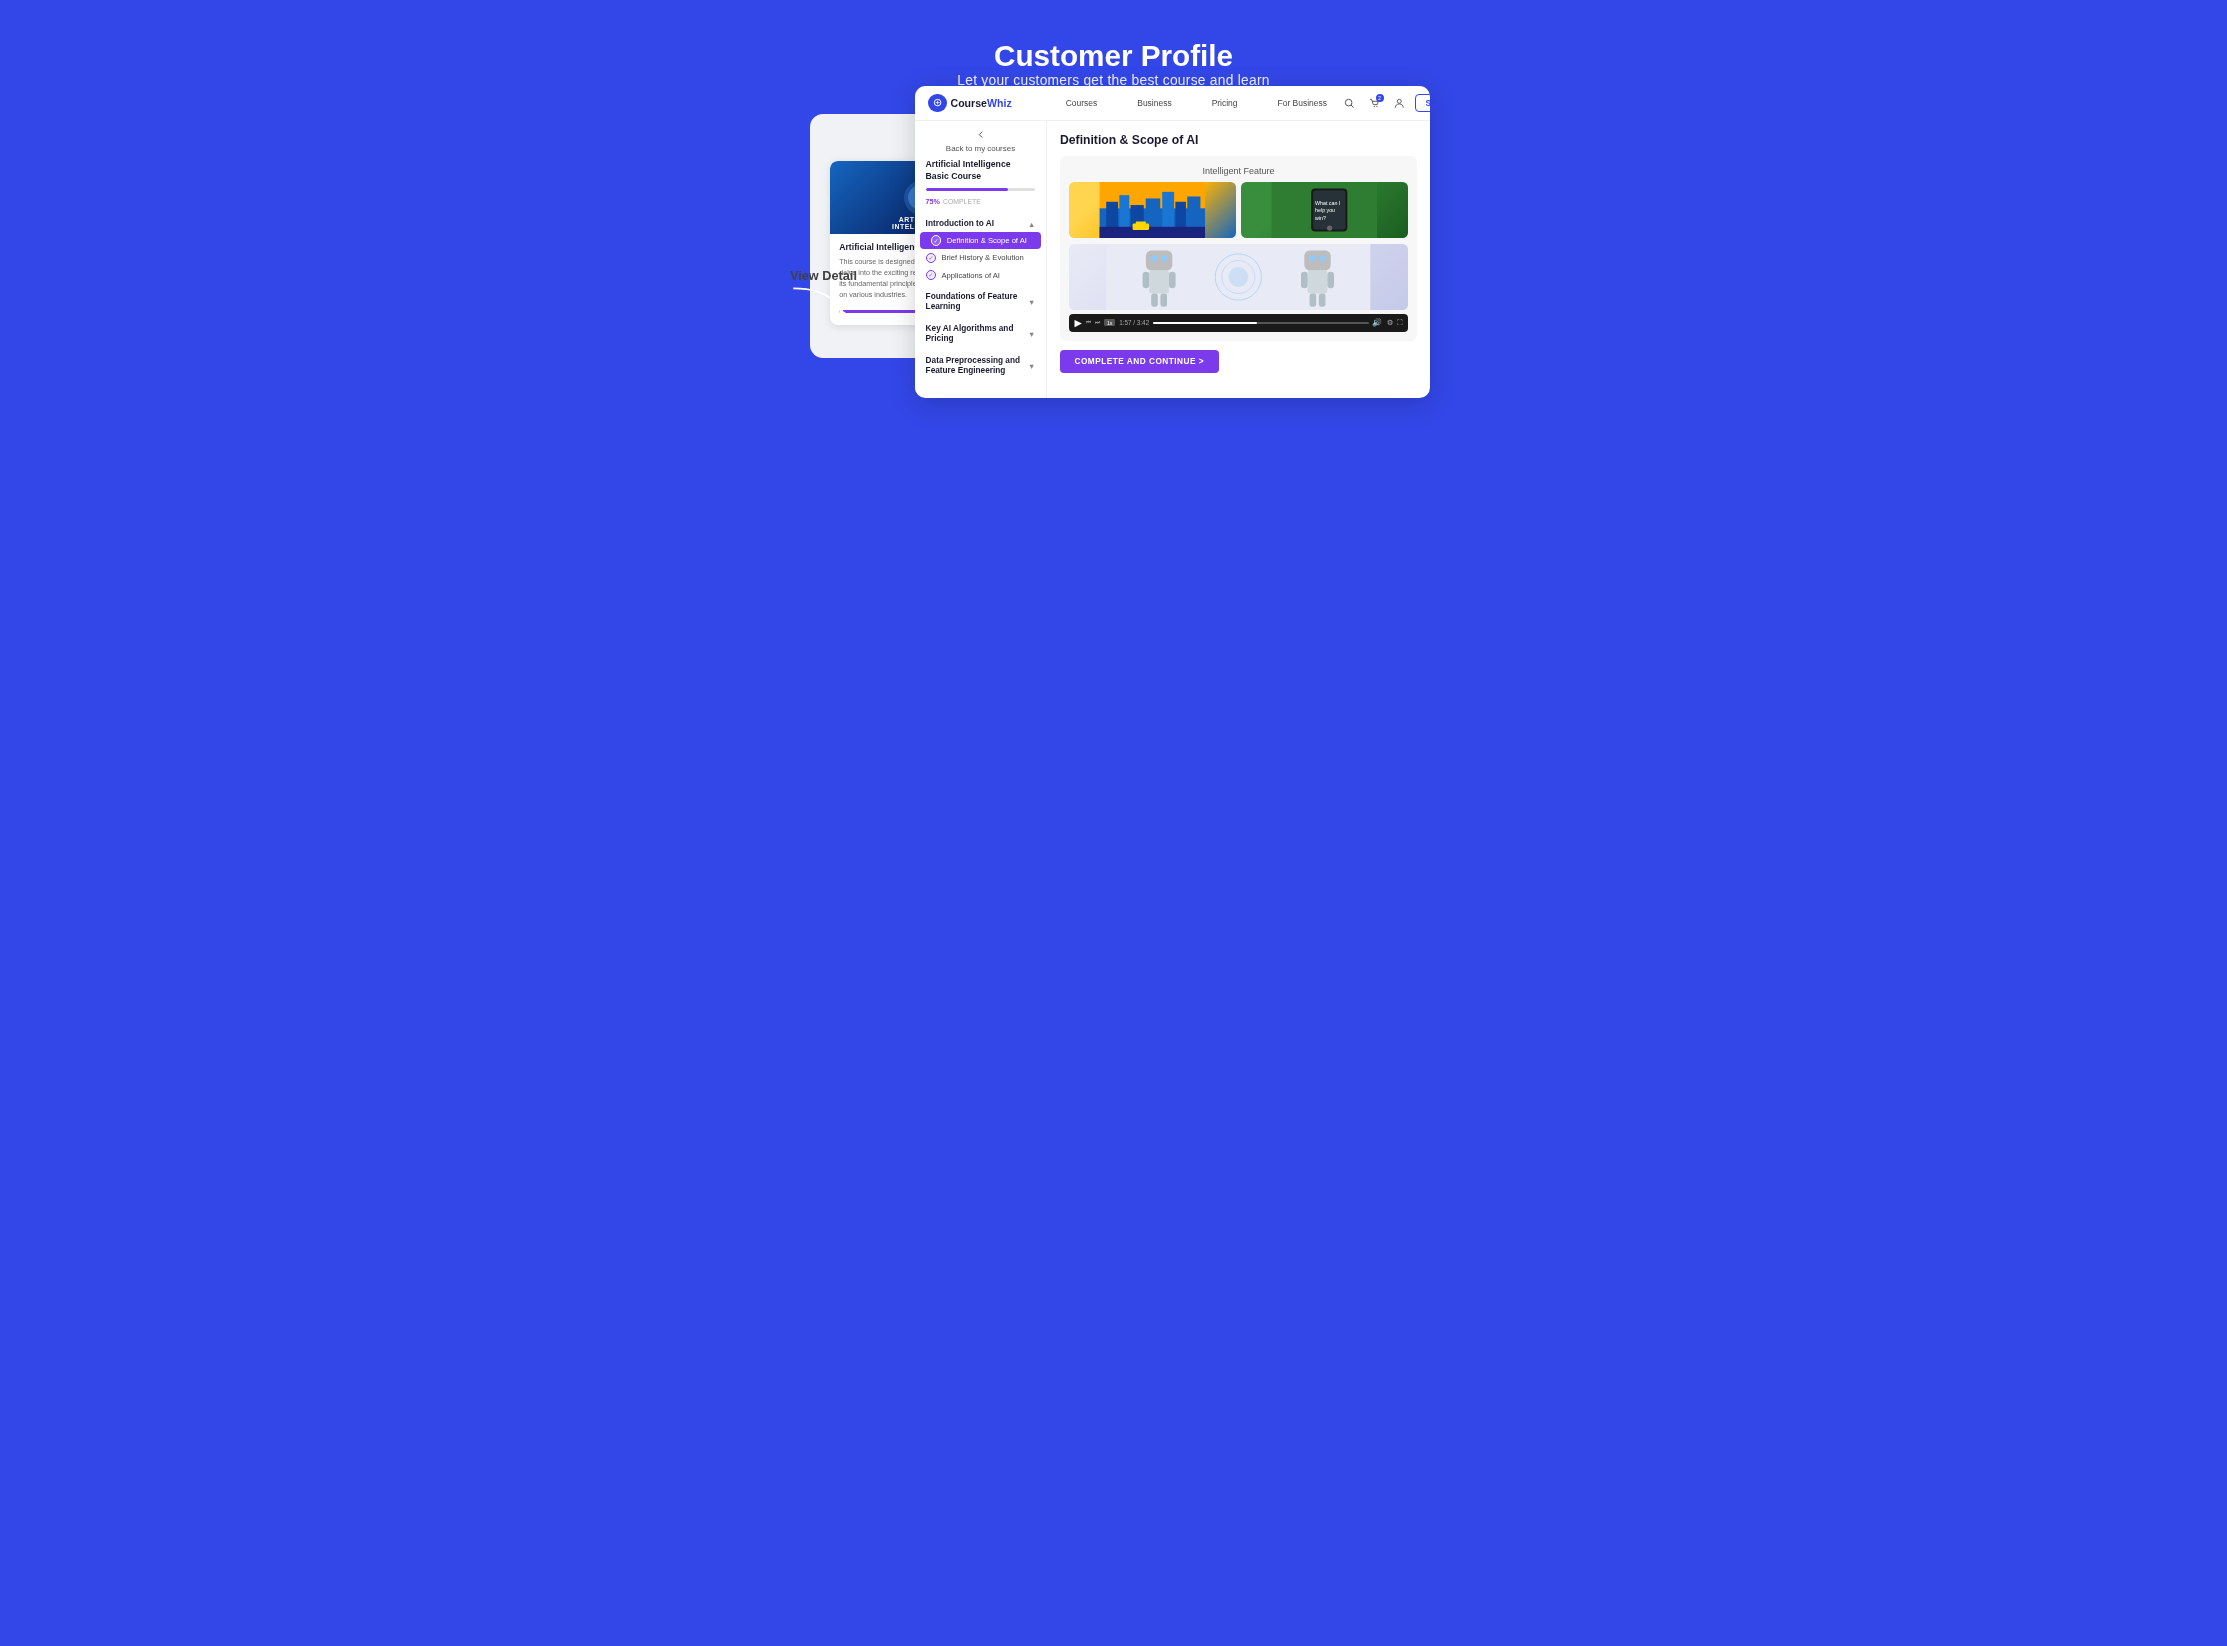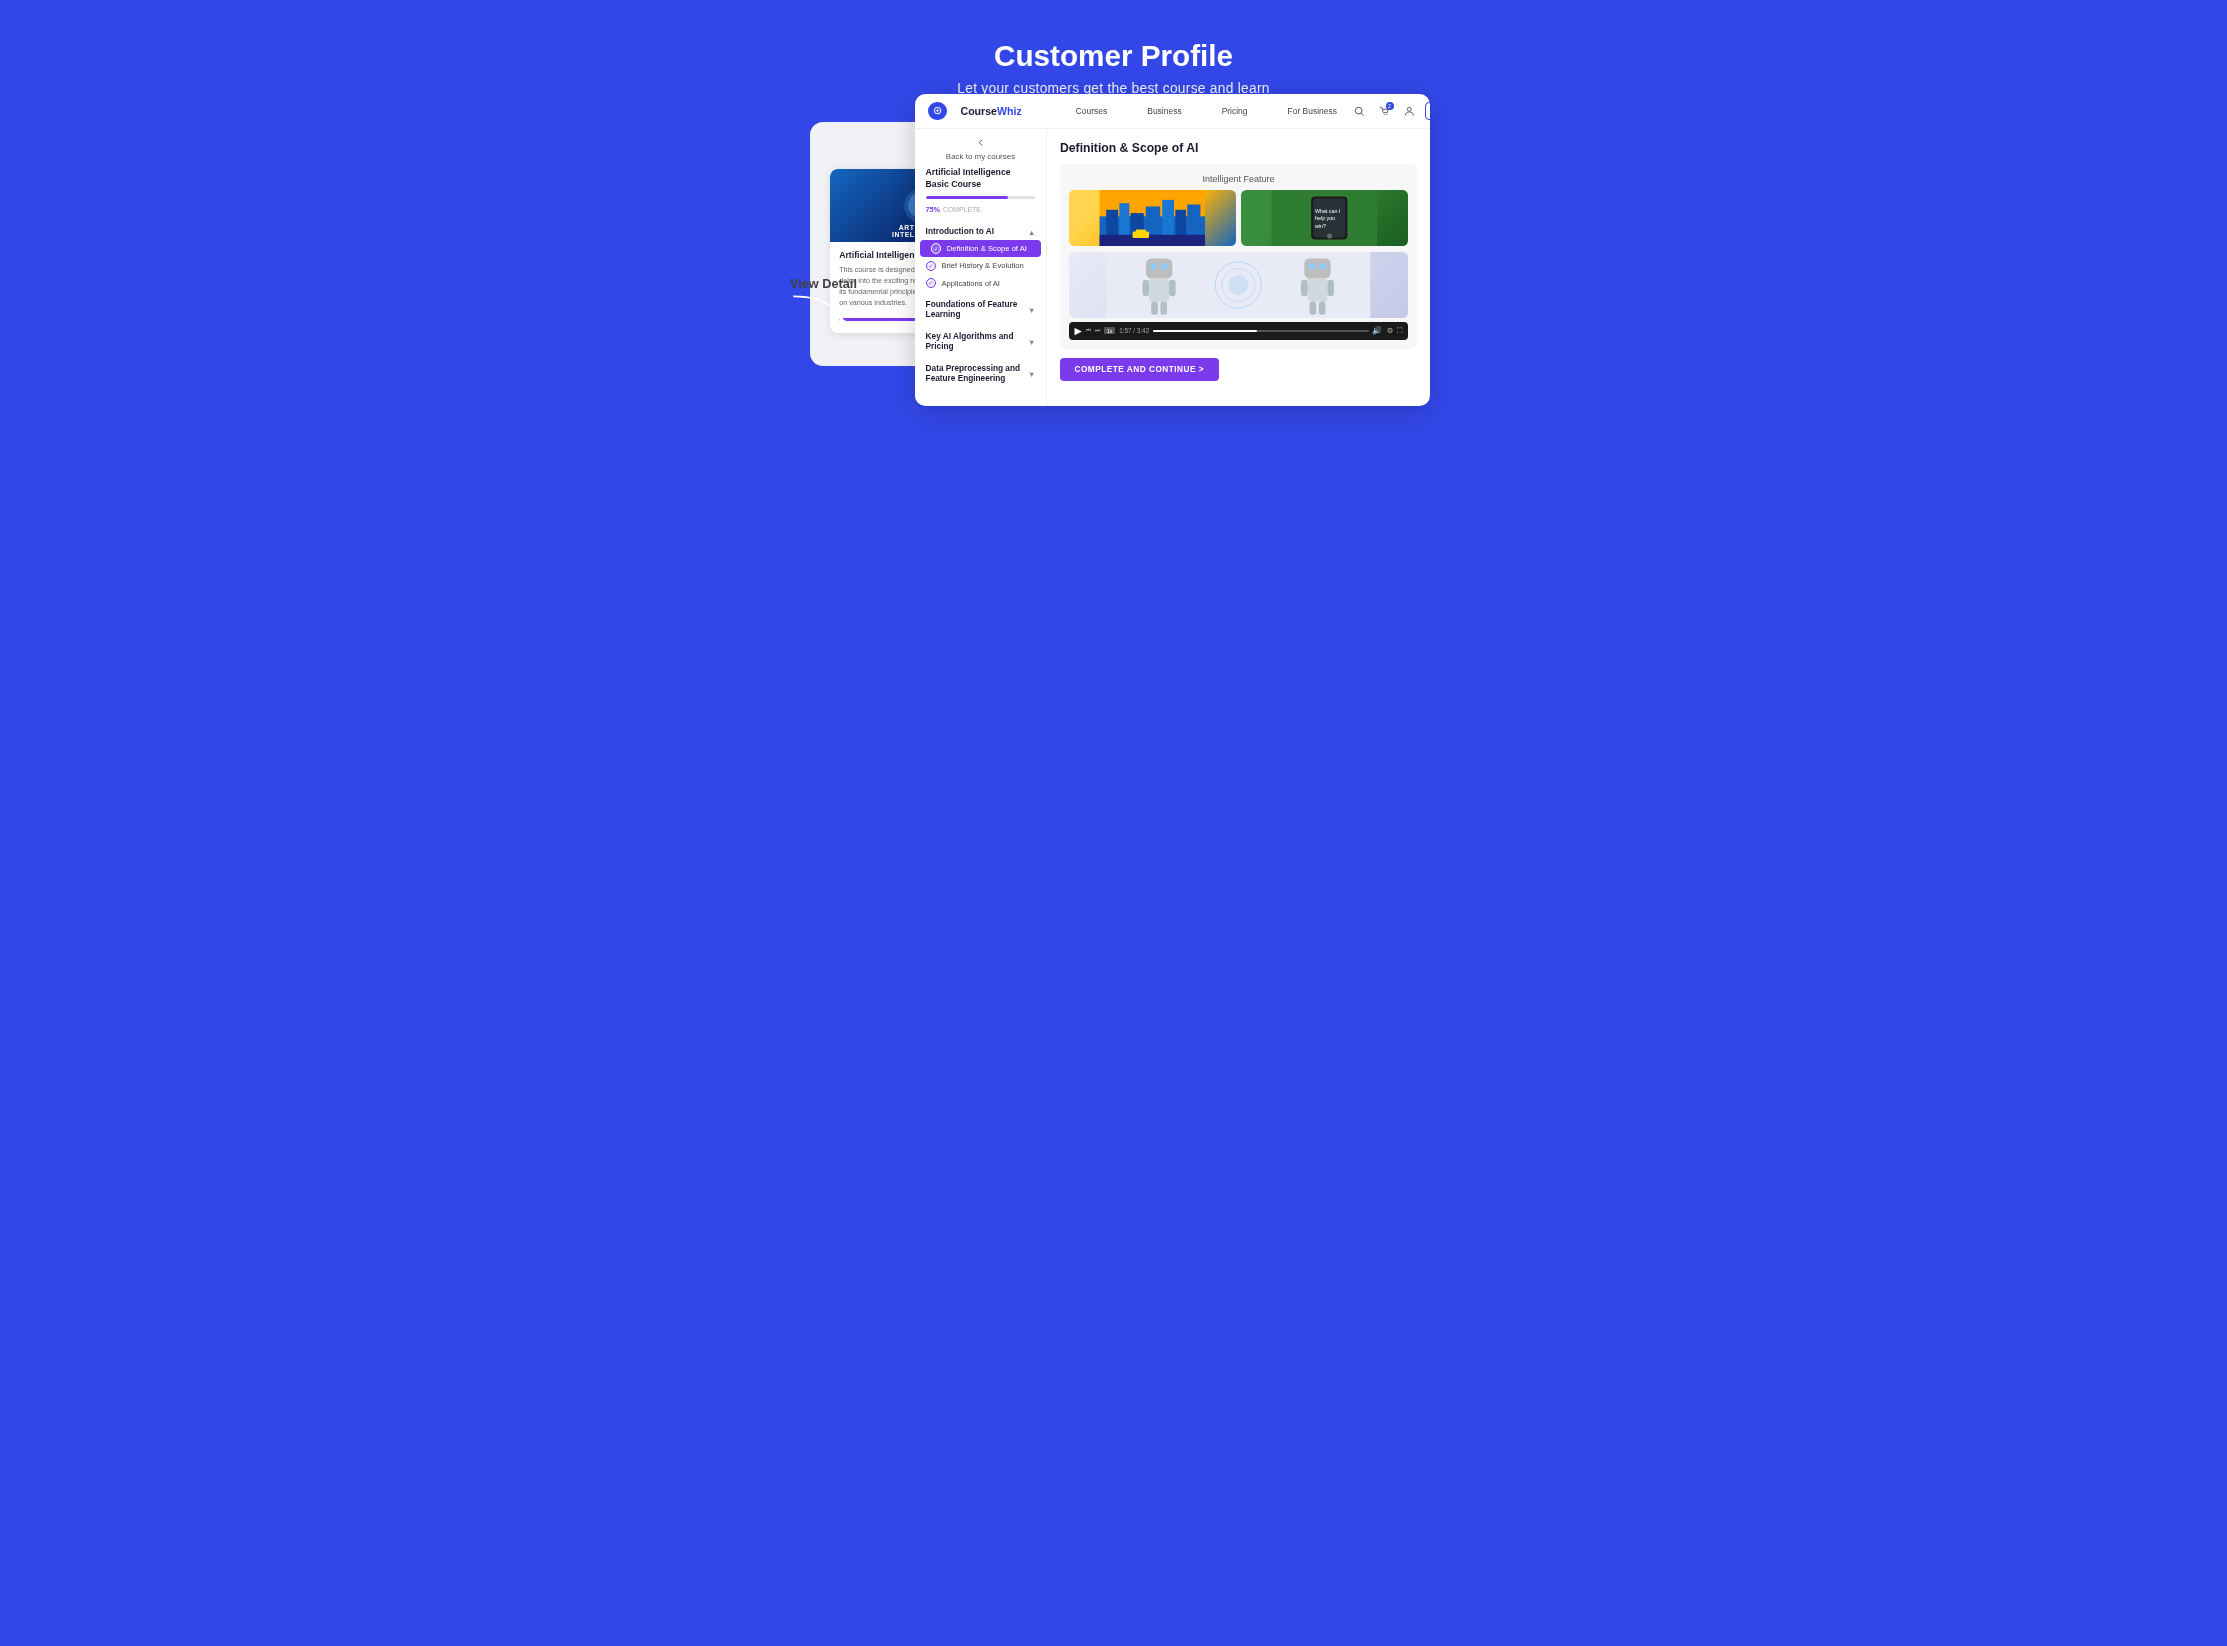--- a/index.html
+++ b/index.html
@@ -16,21 +16,20 @@
     
     .page-header {
       text-align: center;
       margin-bottom: 26px;
       padding-top: 13px;
     }
     .page-title {
       color: #fff;
       font-size: 2.8rem;
       font-weight: 800;
-      margin-bottom: 8px;
     }
     .page-subtitle {
       color: rgba(255,255,255,0.92);
       font-size: 1.3rem;
       font-weight: 400;
       letter-spacing: 0.02em;
     }
 
     
     .main-container {
@@ -247,21 +246,21 @@
     .cw-navbar {
       display: flex;
       align-items: center;
       padding: 8px 13px;
       border-bottom: 0.7px solid #f0f0f0;
       gap: 13px;
     }
     .cw-logo {
       display: flex;
       align-items: center;
-      gap: 14px;
+      gap: 4px;
       font-weight: 800;
       font-size: 1rem;
       color: #1a1a2e;
       margin-right: 13px;
     }
     .cw-logo-icon {
       width: 18.5px;
       height: 18.5px;
       background: #3347E8;
       border-radius: 50%;

